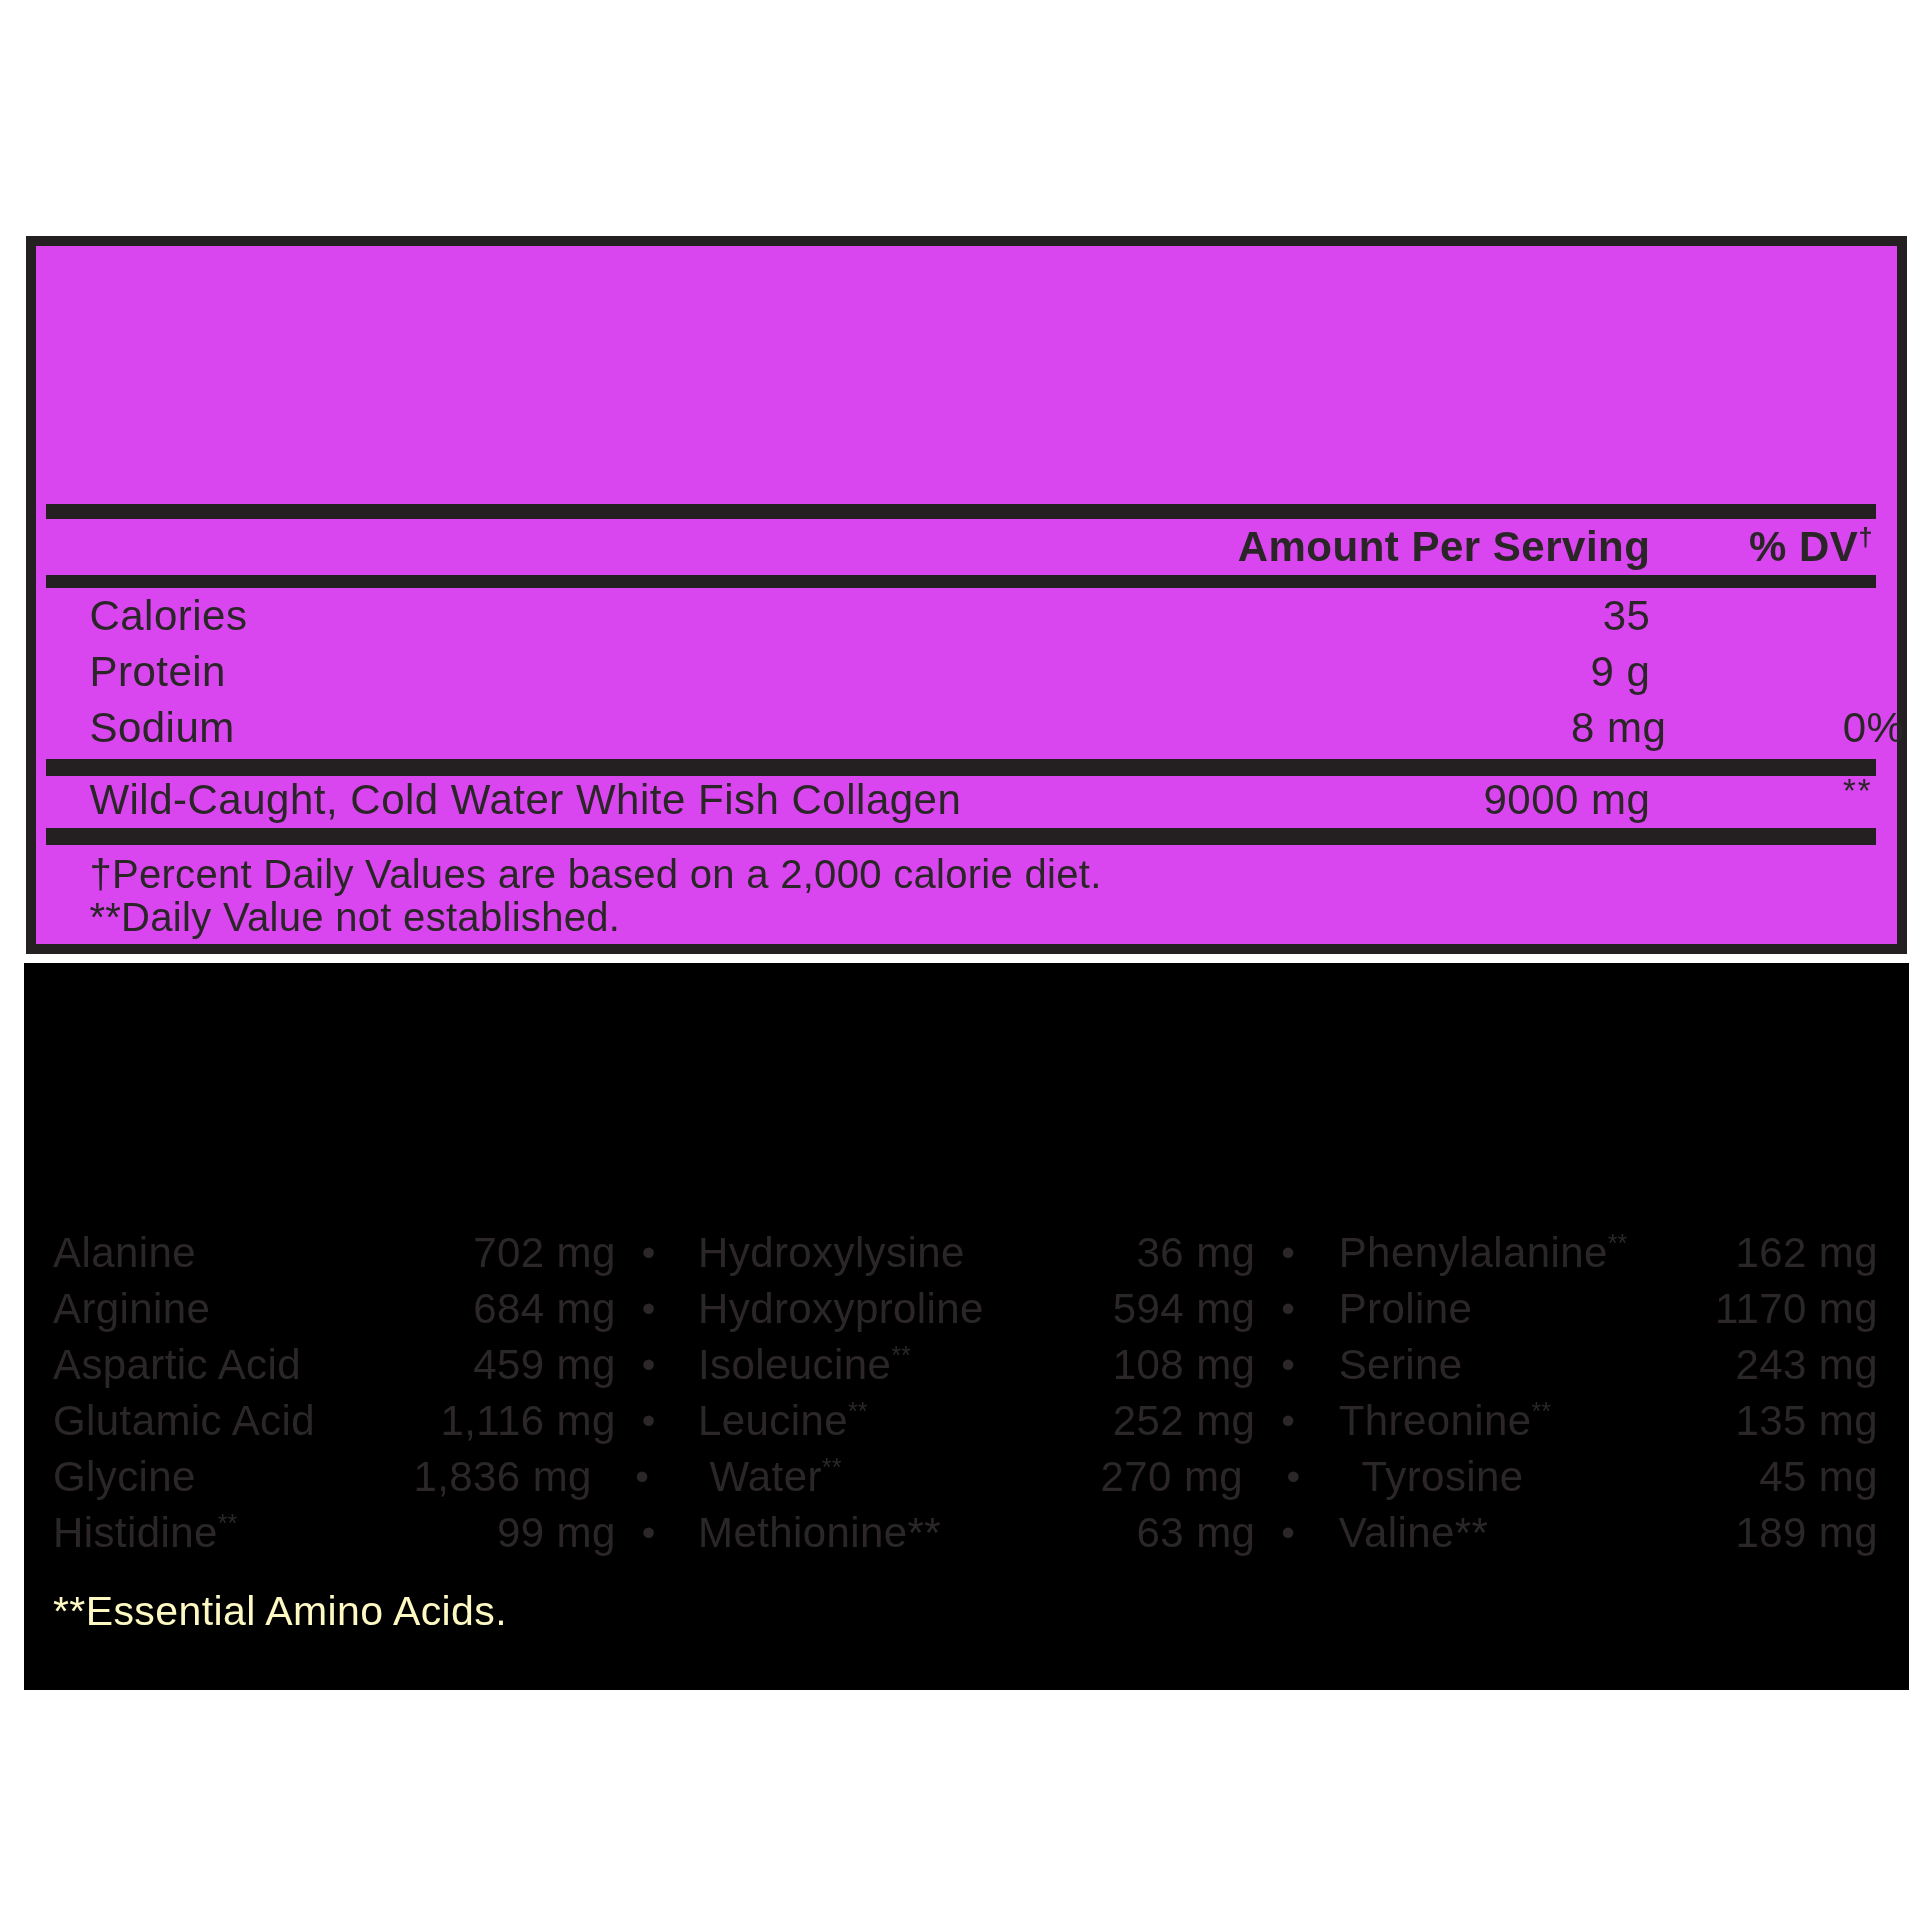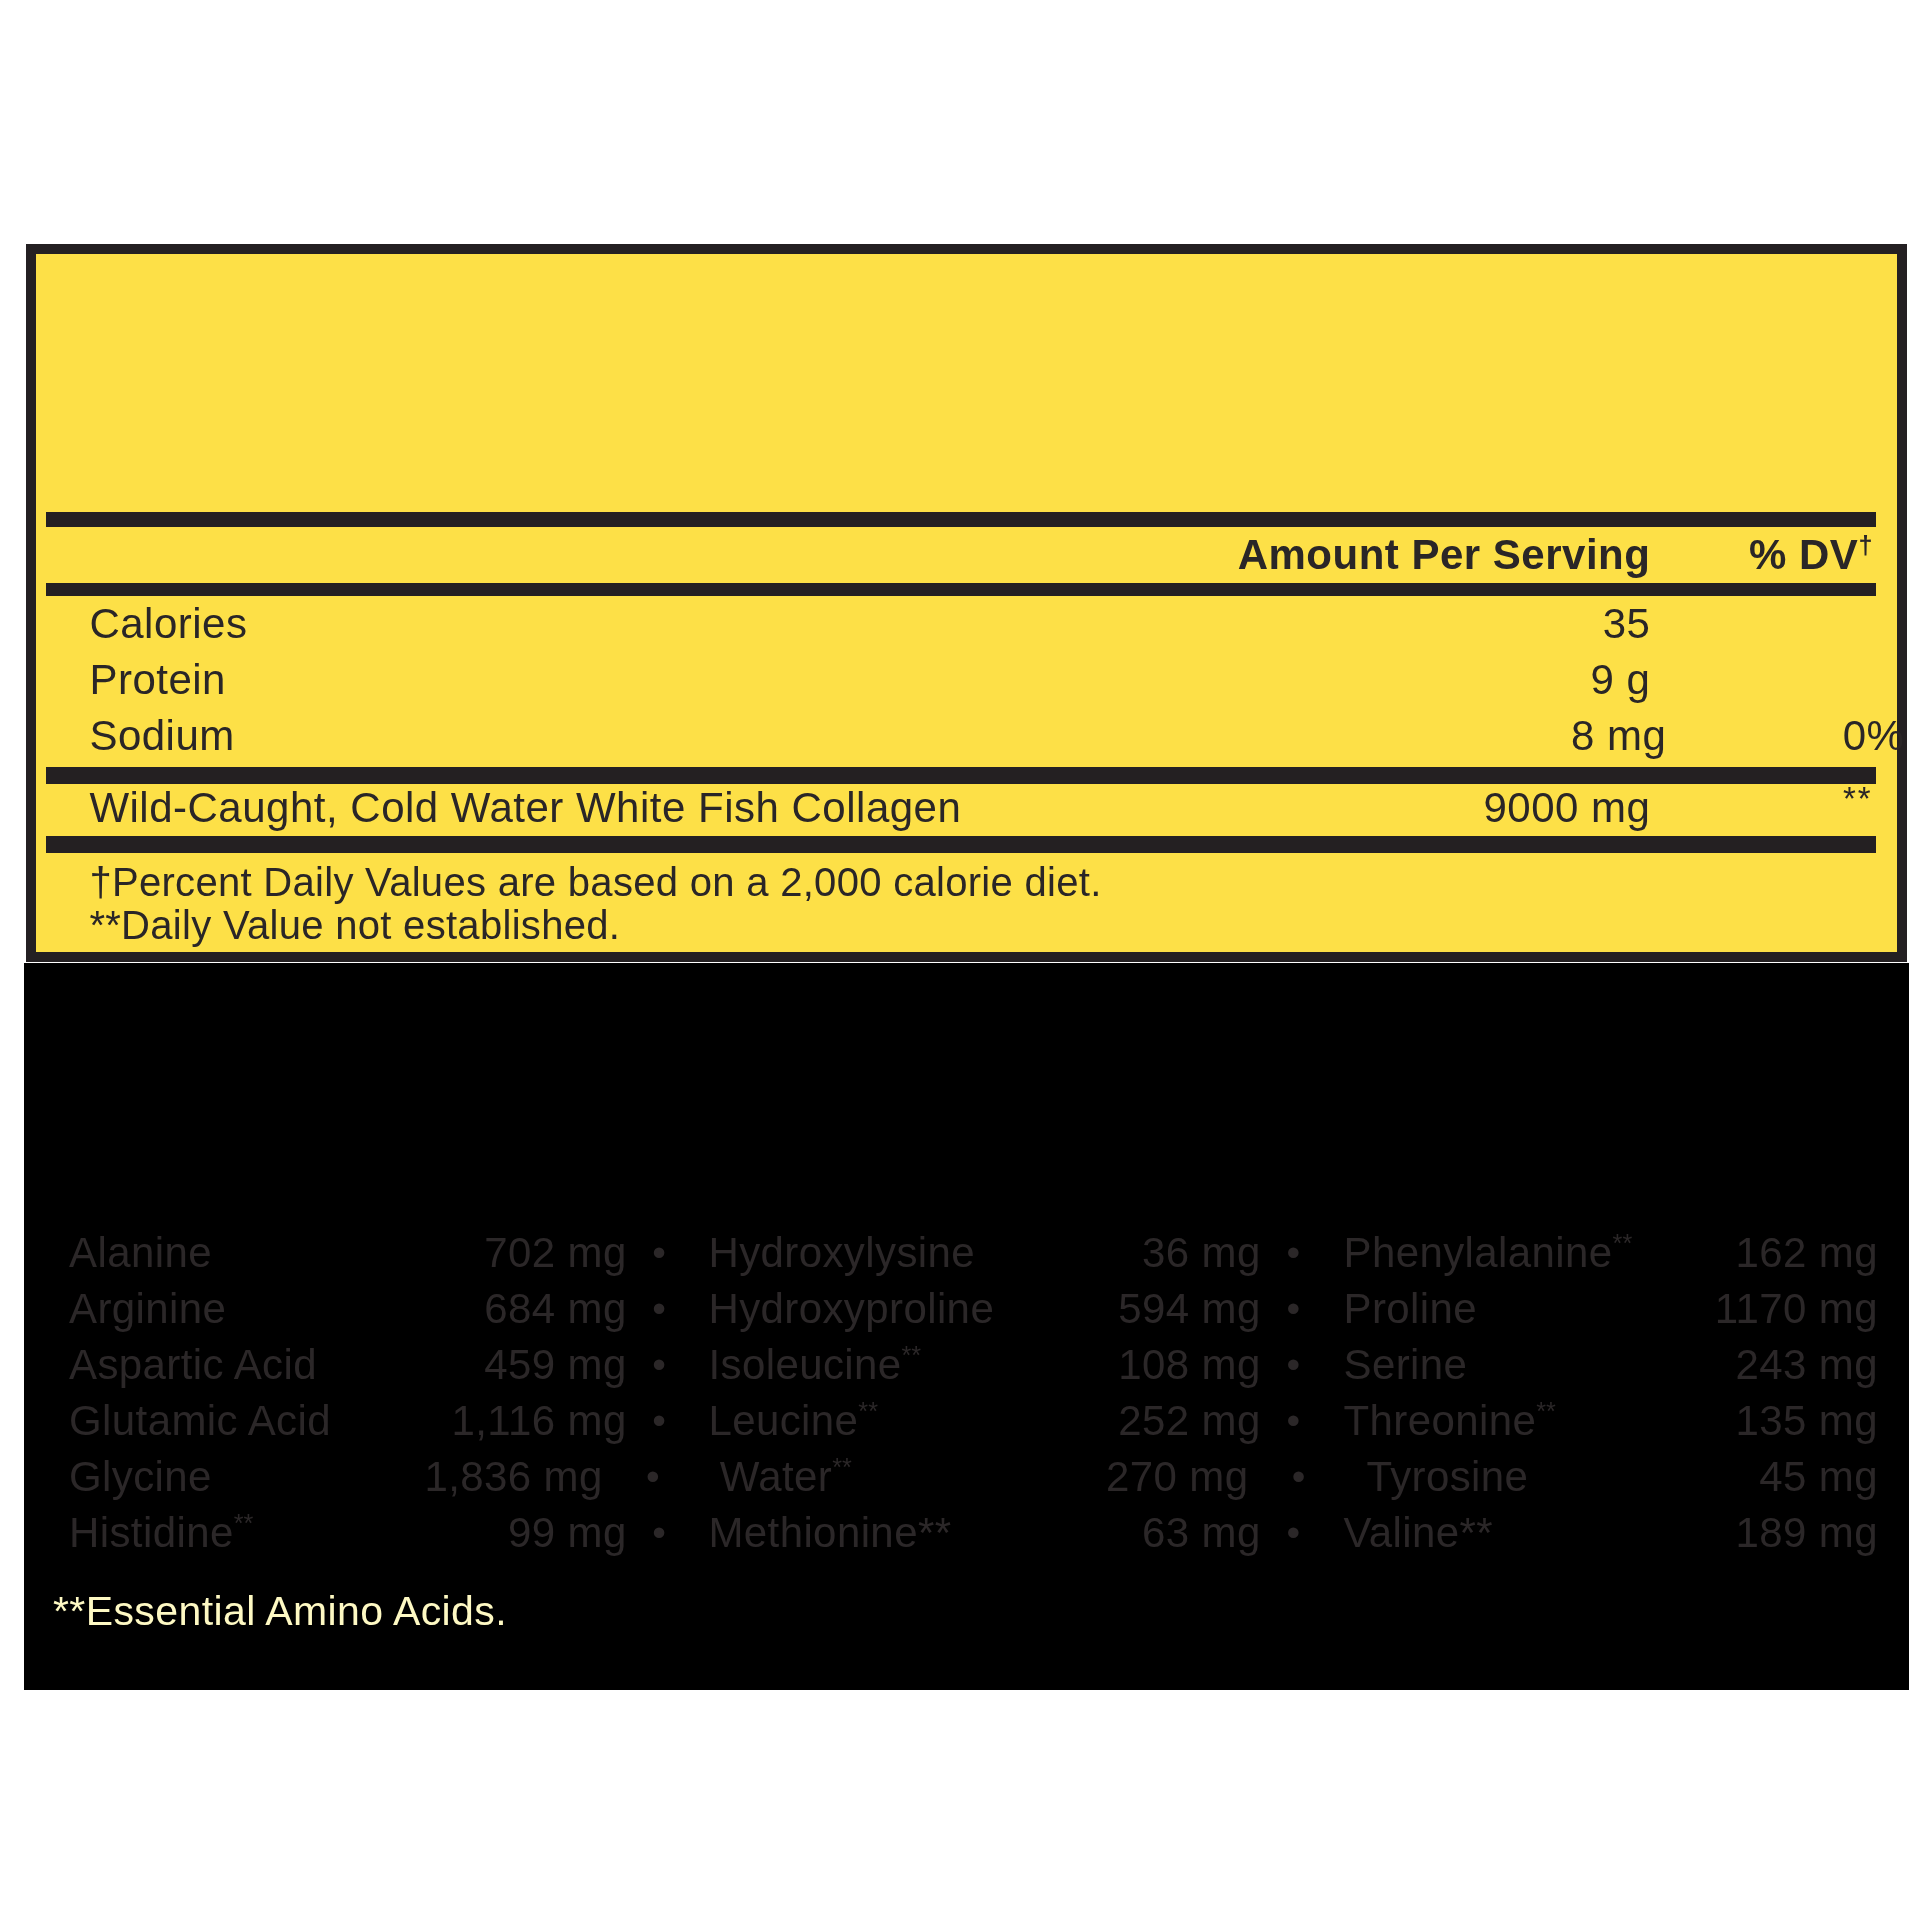--- a/index.html
+++ b/index.html
@@ -2,22 +2,22 @@
 <html><head>
 <meta charset="utf-8">
 <style>
   * { margin:0; padding:0; box-sizing:border-box; }
   html,body { background:#ffffff; }
   body { width:1931px; height:1931px; position:relative;
          font-family:"Liberation Sans", sans-serif; color:#2a2627; }
   #canvas { position:absolute; left:0; top:0; width:1931px; height:1931px; background:#ffffff; overflow:hidden; }
 
   
-  .facts-box { position:absolute; left:26px; top:244px; width:1881px; height:718px;
-               background:#fde047; border:10.6px solid #242022; }
+  .facts-box { position:absolute; left:26px; top:236px; width:1881px; height:718px;
+               background:#d946ef; border:10.6px solid #242022; }
   .facts-inner { position:relative; width:100%; height:100%; }
   .bar { position:absolute; left:9.7px; width:1830px; background:#242022; }
   .bar-a { top:258px; height:14.5px; }
   .bar-b { top:329px; height:12.6px; }
   .bar-c { top:513px; height:17.4px; }
   .bar-d { top:582px; height:17.4px; }
 
   .hdr-row { position:absolute; left:16.4px; top:274px; width:1820px; height:54px;
              display:grid; grid-template-columns:1598px 222px; align-items:center; }
   .hdr-amount, .hdr-dv { text-align:right; font-weight:bold; font-size:42px; letter-spacing:0.5px; }
@@ -38,21 +38,21 @@
         font-size:40px; letter-spacing:0.3px; padding-left:37px; display:flex; align-items:center; }
   .footnote-1 { top:607px; } .footnote-2 { top:650px; }
 
   
   .amino-panel { position:absolute; left:24px; top:963px; width:1885px; height:727px; background:#000000; }
   .amino-row { position:absolute; left:29px; width:1825px; height:56px; display:flex; align-items:center;
                font-size:42px; letter-spacing:0.4px; color:#2b2728; }
   .a-row-0 { top:262px; } .a-row-1 { top:318px; } .a-row-2 { top:374px; }
   .a-row-3 { top:430px; } .a-row-4 { top:486px;gap:19px; } .a-row-5 { top:542px; }
   .a-col { display:flex; justify-content:space-between; align-items:center; }
-  .a-col-1 { width:563px;margin-left:16px; }
+  .a-col-1 { width:563px; }
   .a-col-2 { width:574px; padding-left:16.4px; }
   .a-col-3 { width:557px; padding-left:17.4px; }
   .a-bullet { width:66px; text-align:center; font-size:39px; color:#2b2728; }
   .a-name { white-space:nowrap; }
   .a-value { white-space:nowrap;text-align:center; }
   .amino-footnote { position:absolute; left:29px; top:626px; width:1825px; height:44px;
                     display:flex; align-items:center; font-size:41px; letter-spacing:0.4px; color:#fef9c3; }
 </style>
 </head>
 <body>

